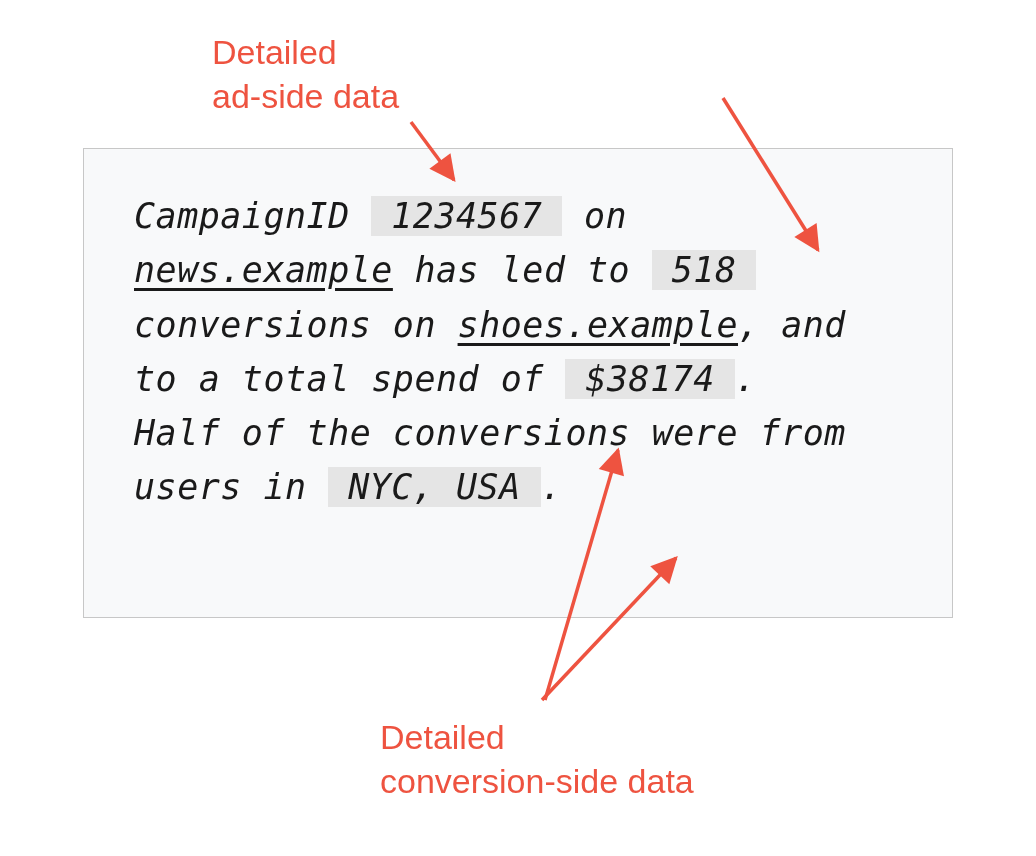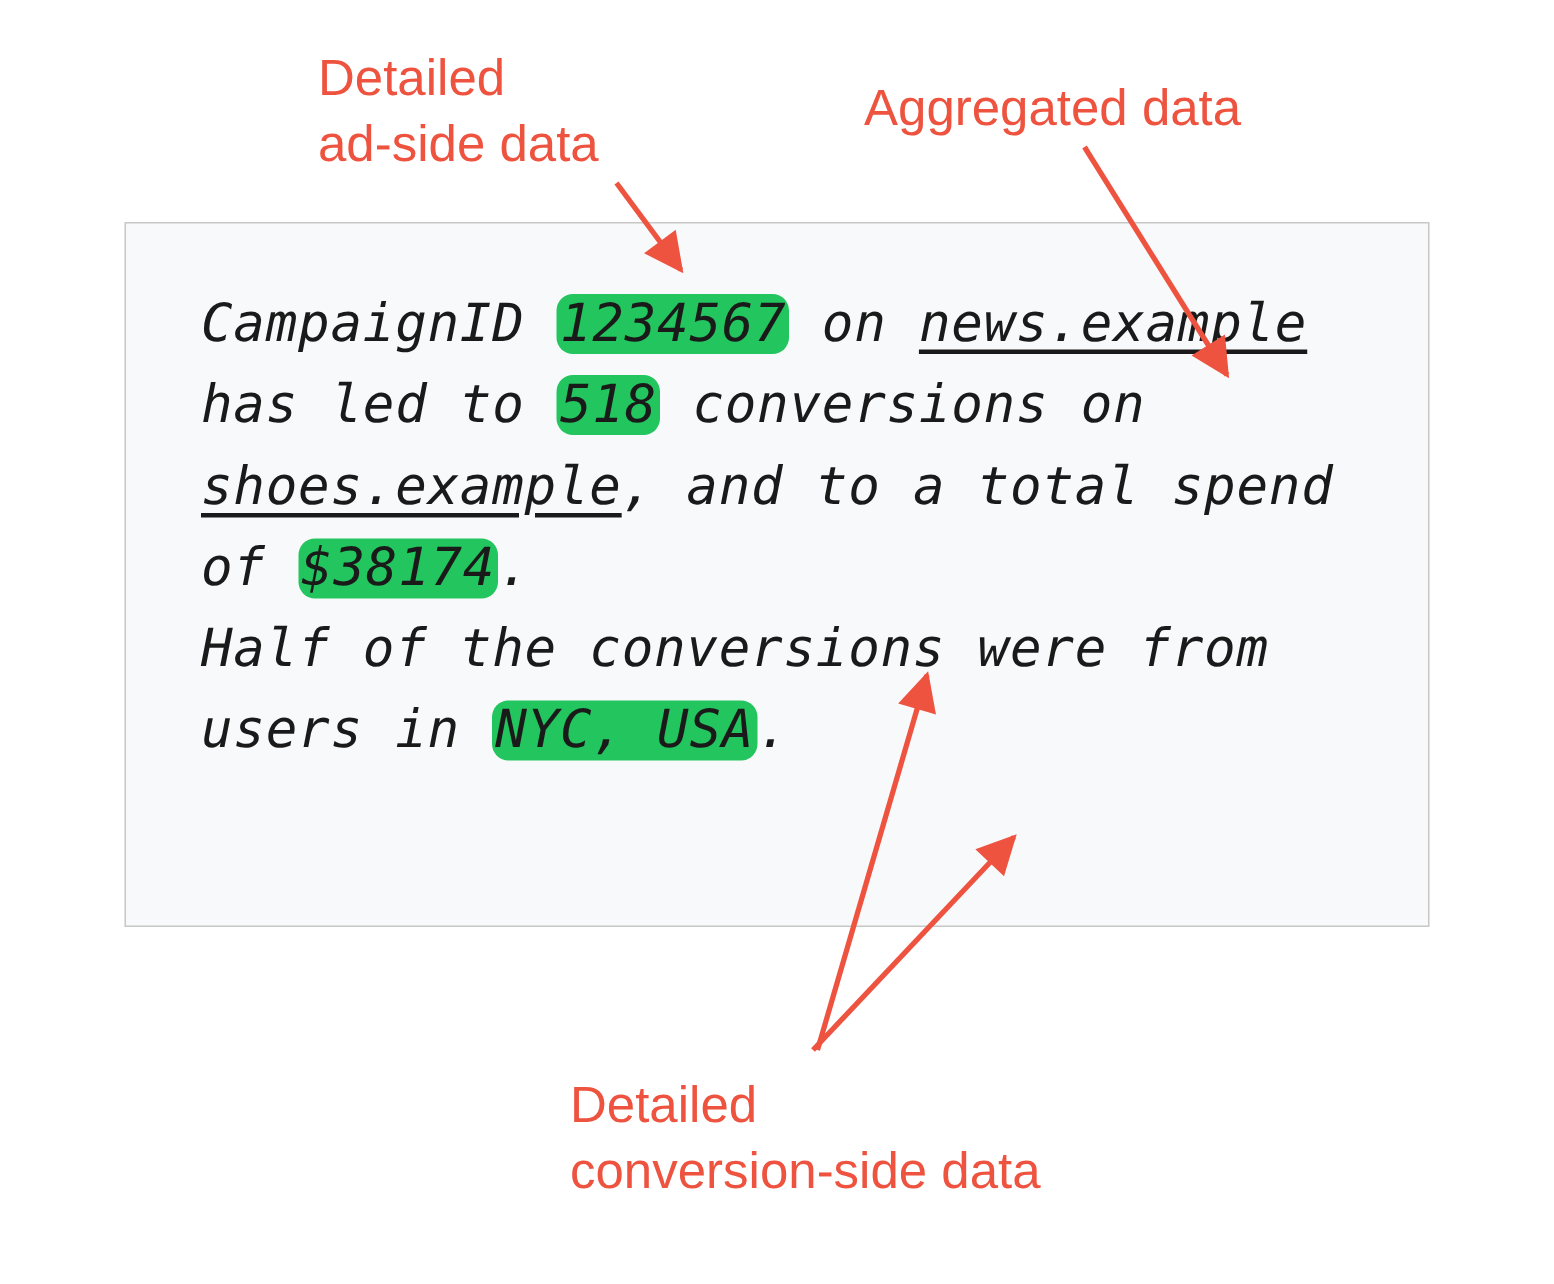--- a/index.html
+++ b/index.html
@@ -37,23 +37,22 @@
   }
   .body-text {
     font-family: "Menlo", "Consolas", "DejaVu Sans Mono", monospace;
     font-style: italic;
     font-size: 35px;
     line-height: 1.55;
     color: #1a1a1a;
     letter-spacing: 0.5px;
   }
   .hl {
-    background: #22c55e;
-    padding: 0 2px;
-    border-radius: 11px;
+    background: #e5e5e5;
+    padding: 0 20px;
   }
   .ul {
     text-decoration: underline;
     text-underline-offset: 6px;
   }
   svg.arrows {
     position: absolute;
     left: 0;
     top: 0;
     width: 1036px;
@@ -62,21 +61,20 @@
   }
 </style>
 </head>
 <body>
 
 <div class="stage">
 
   <div class="label" style="left:212px; top:30px;"><span>Detailed</span>
 <span>ad-side data</span></div>
 
-  <div class="label" style="left:576px; top:50px;">Aggregated data</div>
 
   <div class="label" style="left:370px; top:715px;margin-left:10px;"><span>Detailed</span>
 <span>conversion-side data</span></div>
 
   <div class="box">
     <div class="body-text"><span>CampaignID </span><span class="hl">1234567</span><span> on </span><span class="ul">news.example</span><span> has led to </span><span class="hl">518</span><span> conversions on </span><span class="ul">shoes.example</span><span>, and to a total spend of </span><span class="hl">$38174</span><span>.</span><br><span>Half of the conversions were from users in </span><span class="hl">NYC, USA</span><span>.</span></div>
   </div>
 
   <svg class="arrows" viewBox="0 0 1036 856">
     <defs>

